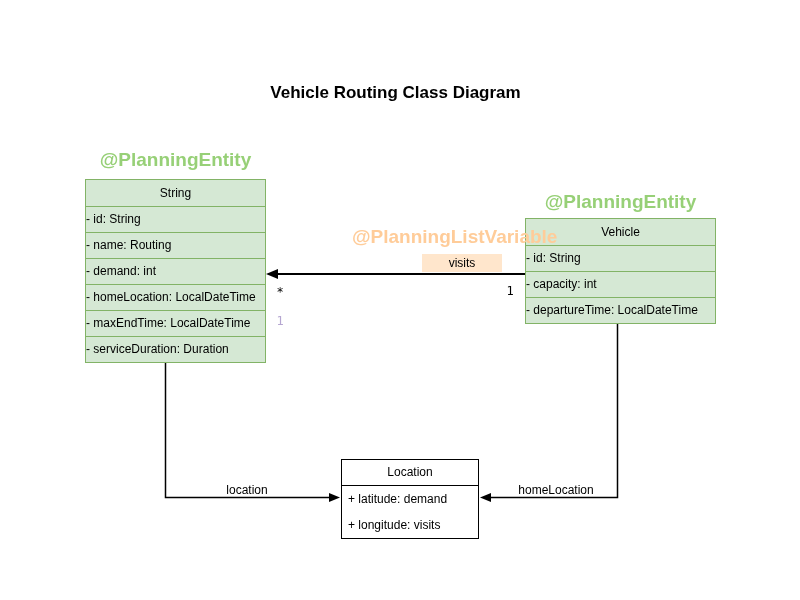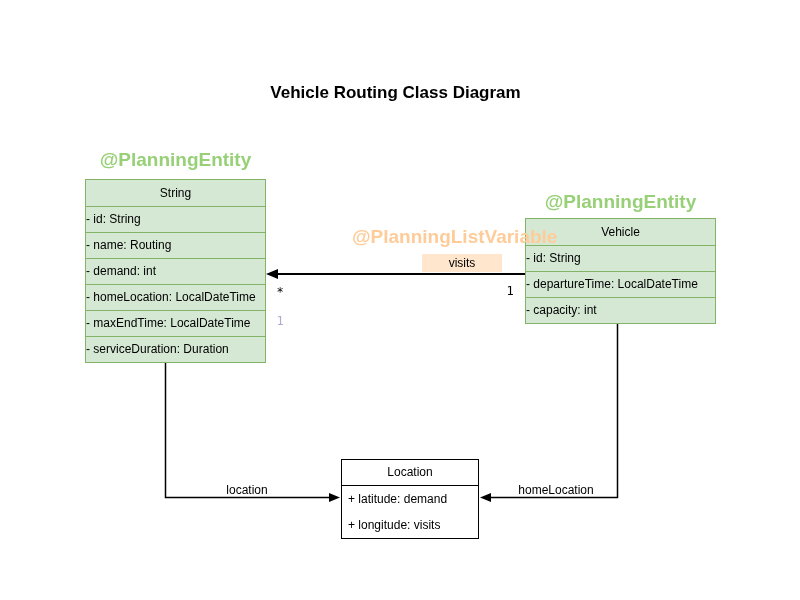--- a/index.html
+++ b/index.html
@@ -68,22 +68,22 @@
     <div class="row">- homeLocation: LocalDateTime</div>
     <div class="row">- maxEndTime: LocalDateTime</div>
     <div class="row">- serviceDuration: Duration</div>
   </div>
 
   <div class="anno green" style="left:525px;top:193px;width:191px;">@PlanningEntity</div>
 
   <div class="classbox entity" style="left:525px;top:218px;width:191px;">
     <div class="hdr">Vehicle</div>
     <div class="row">- id: String</div>
+    <div class="row">- capacity: int</div>
     <div class="row">- departureTime: LocalDateTime</div>
-    <div class="row">- capacity: int</div>
   </div>
 
   <div class="anno orange" style="left:352px;top:228px;width:162px;">@PlanningListVariable</div>
 
   <div class="badge" style="left:422px;top:254px;width:80px;">visits</div>
 
   <div class="mult" style="left:273px;top:285px;">*</div>
   <div class="mult" style="left:503px;top:284px;">1</div>
   <div class="mult muted" style="left:273px;top:314px;">1</div>
 

